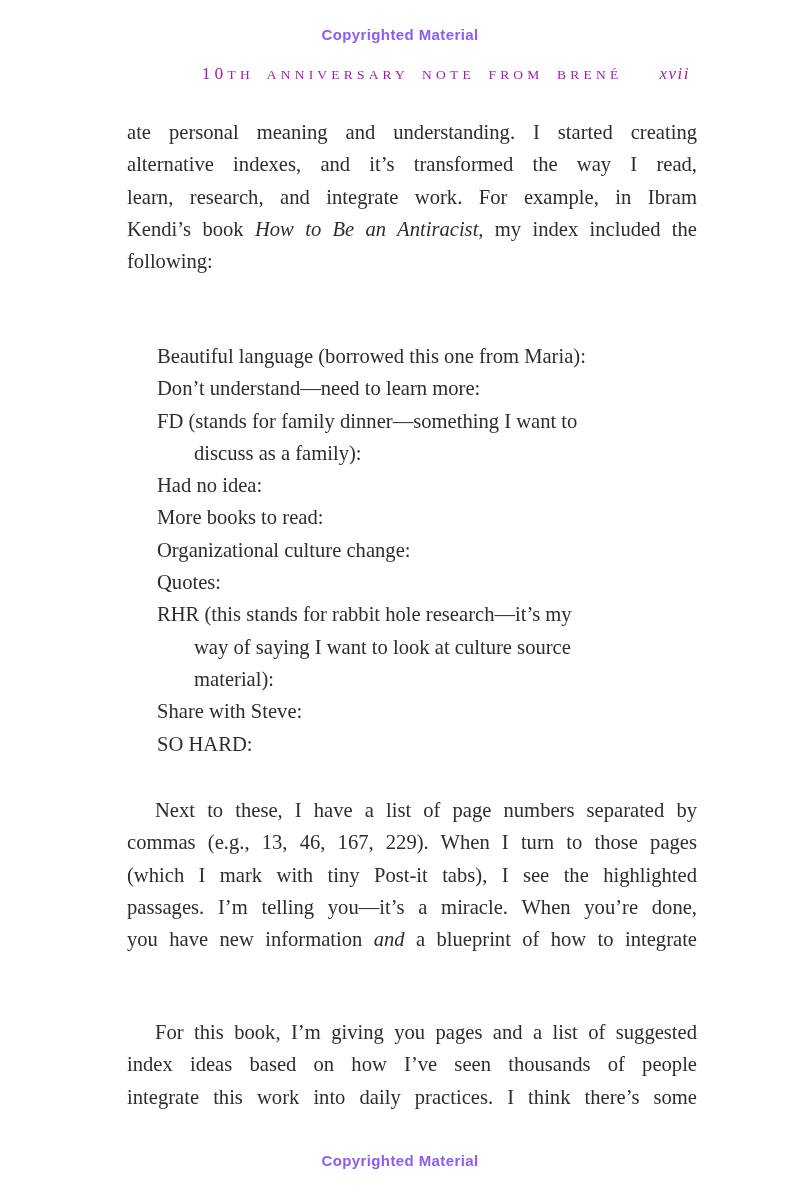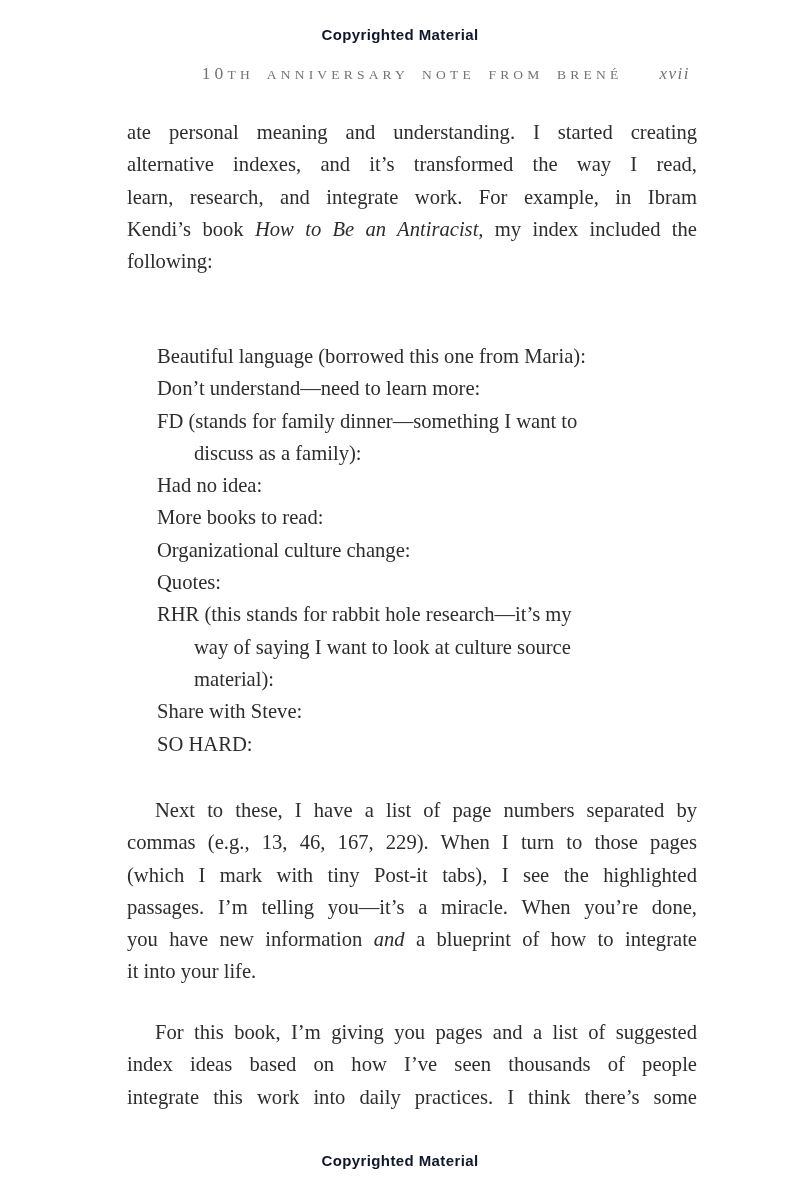--- a/index.html
+++ b/index.html
@@ -11,29 +11,29 @@
     color: #2d2d2d;
     overflow: hidden;
   }
   .watermark {
     position: absolute; left: 0; width: 800px;
     text-align: center;
     font-family: "Liberation Sans", "DejaVu Sans", sans-serif;
     font-weight: 700;
     font-size: 15px;
     letter-spacing: 0.4px;
-    color: #0f172a;
+    color: #8b5cf6;
   }
   #wm-top { top: 26px; }
   #wm-bottom { top: 1152px; }
 
   .running-head {
     position: absolute; left: 127px; top: 62px;
     width: 570px; height: 22px; line-height: 22px;
-    color: #737373;
+    color: #a21caf;
   }
   .head-title {
     text-align: center;
     font-size: 13.5px;
     letter-spacing: 4.2px;
     word-spacing: 6px;
   }
   .head-num { font-size: 17.5px; letter-spacing: 4.2px; }
   .folio {
     position: absolute; right: 7px; top: 1px;
@@ -92,21 +92,20 @@
     <div class="line"><span>Share with Steve:</span></div>
     <div class="line"><span>SO HARD:</span></div>
   </div>
 
 <div id="p2" class="block indent-first">
     <div class="line j"><span>Next to these, I have a list of page numbers separated by</span></div>
     <div class="line j"><span>commas (e.g., 13, 46, 167, 229). When I turn to those pages</span></div>
     <div class="line j"><span>(which I mark with tiny Post-it tabs), I see the highlighted</span></div>
     <div class="line j"><span>passages. I’m telling you—it’s a miracle. When you’re done,</span></div>
     <div class="line j"><span>you have new information </span><em>and</em><span> a blueprint of how to integrate</span></div>
-    <div class="line"><span>it into your life.</span></div>
   </div>
 
 <div id="p3" class="block indent-first">
     <div class="line j"><span>For this book, I’m giving you pages and a list of suggested</span></div>
     <div class="line j"><span>index ideas based on how I’ve seen thousands of people</span></div>
     <div class="line j"><span>integrate this work into daily practices. I think there’s some</span></div>
   </div>
 
 <div id="wm-bottom" class="watermark">Copyrighted Material</div>
 

